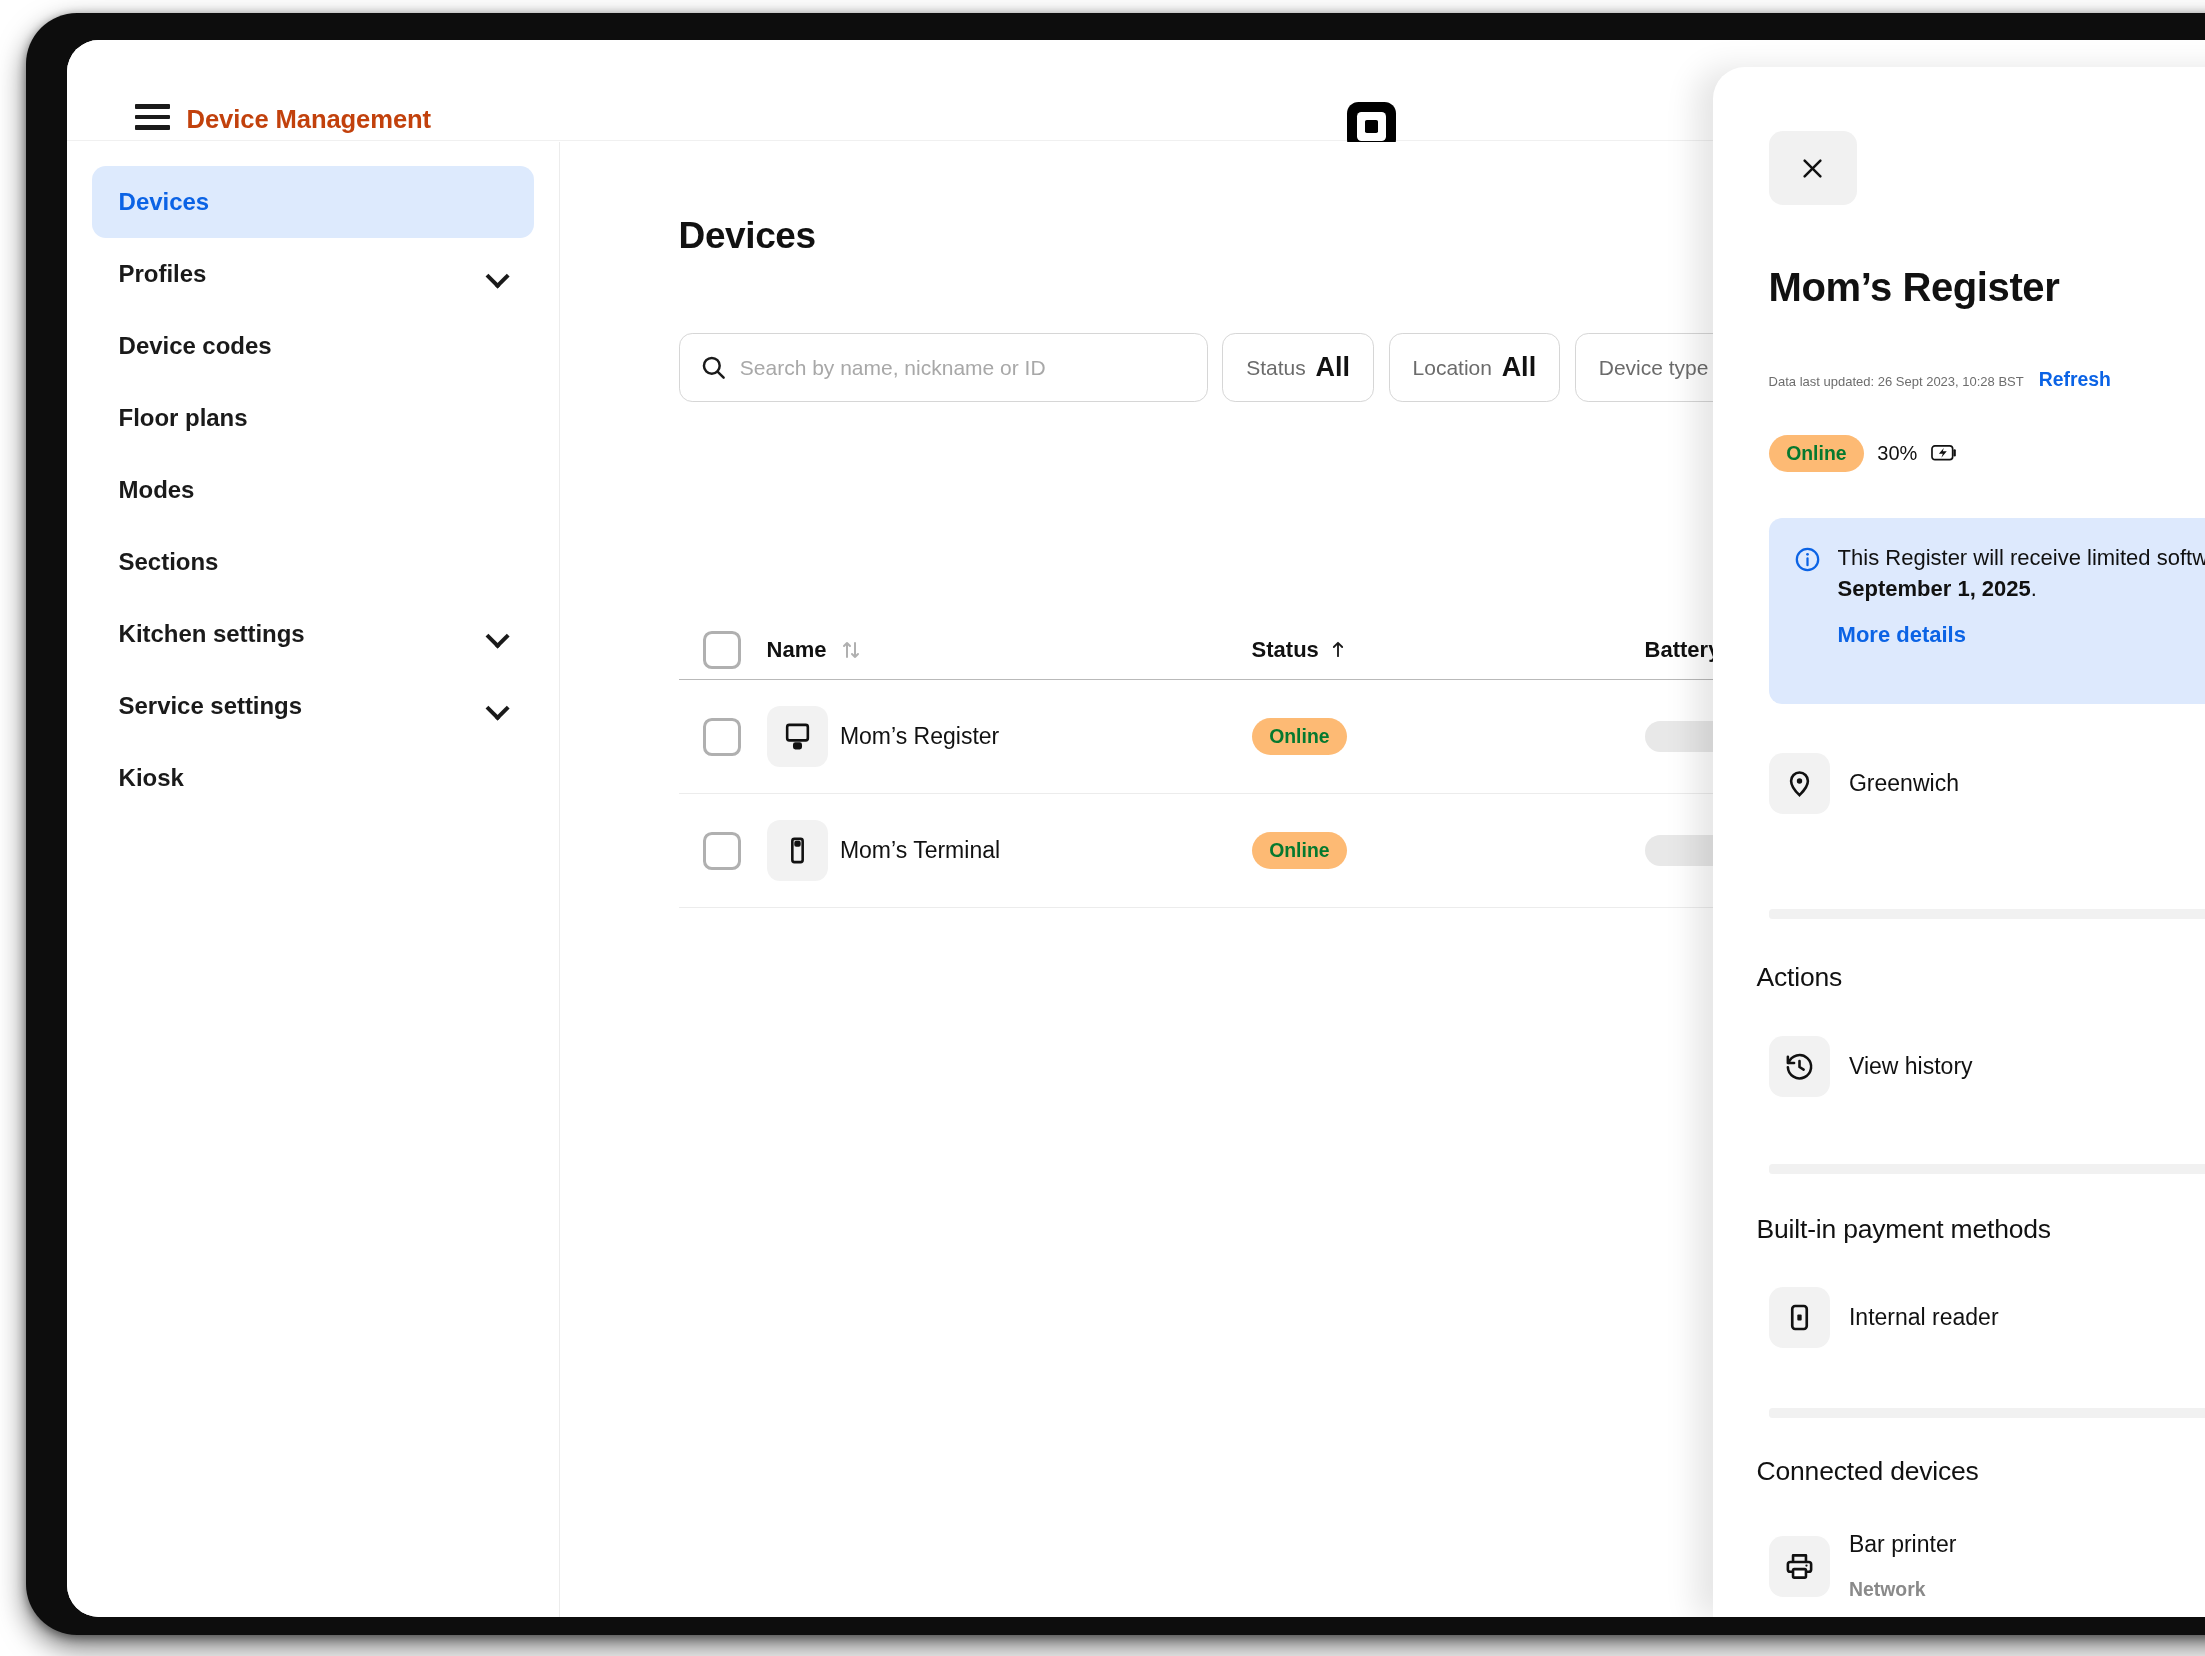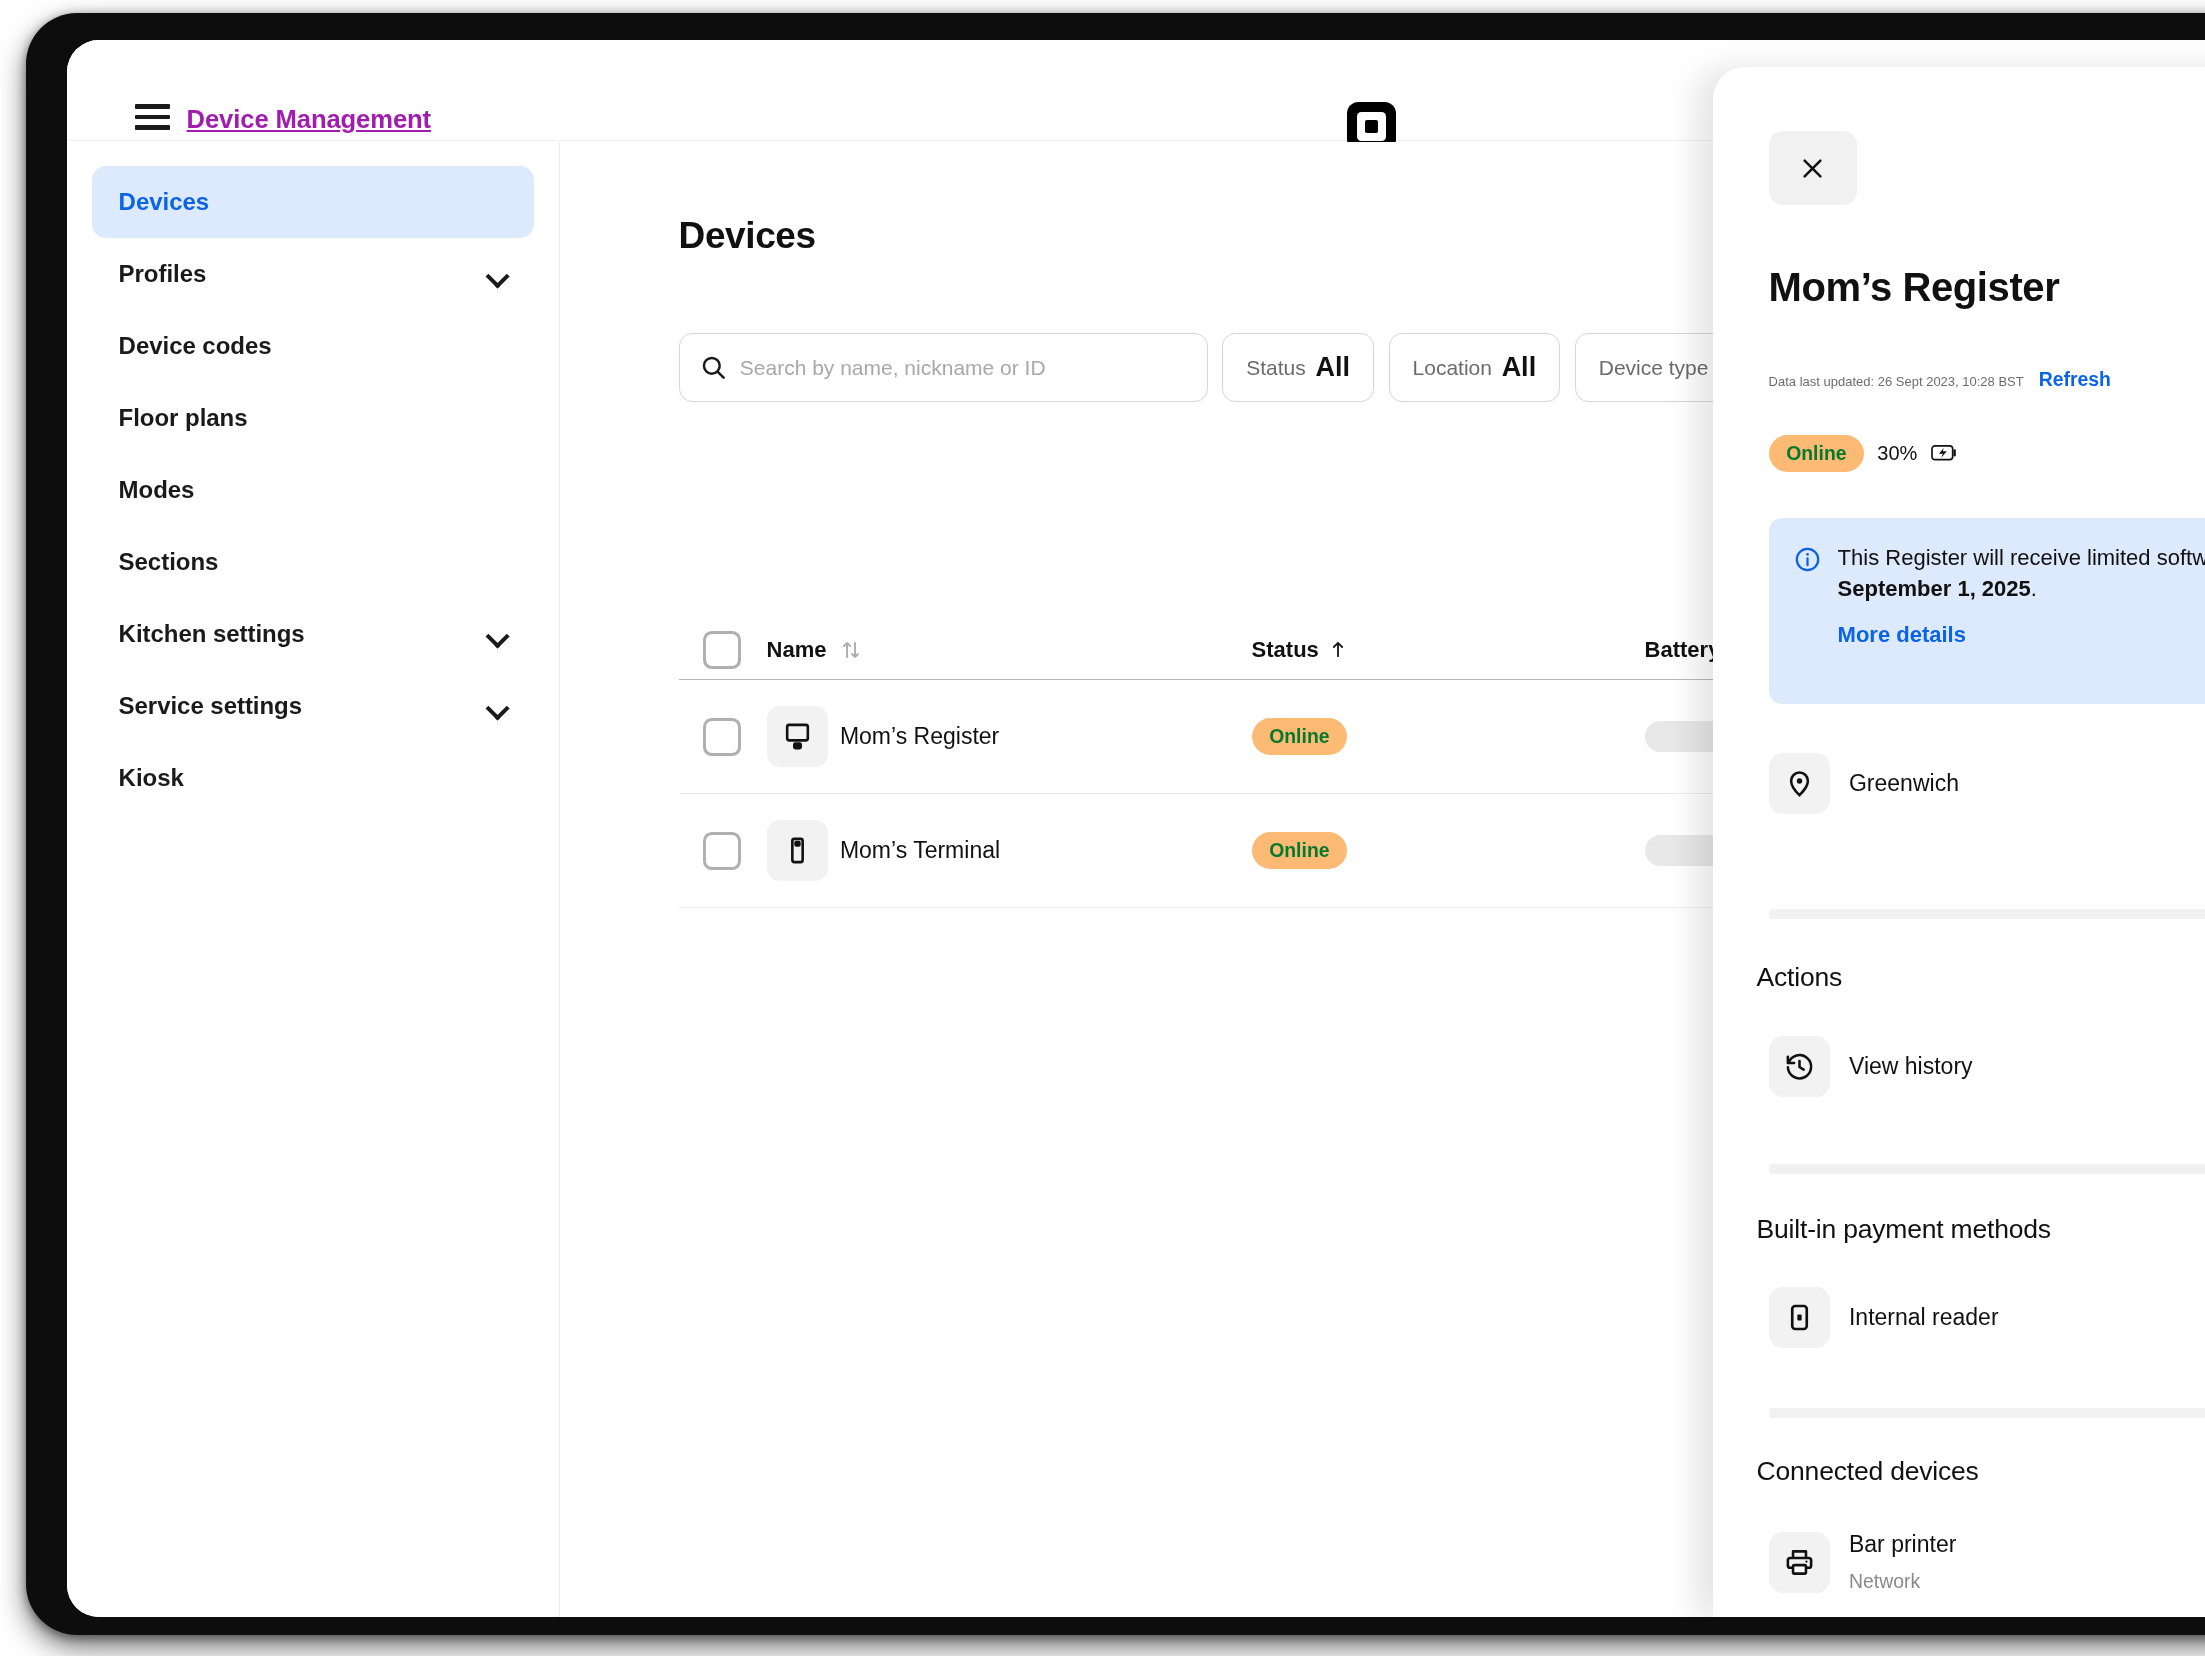--- a/index.html
+++ b/index.html
@@ -37,23 +37,22 @@
   }
   #hamburger-btn {
     position: absolute; left: 68px; top: 64px;
     width: 35px; height: 25.6px;
     display: flex; flex-direction: column; justify-content: space-between;
     cursor: pointer;
   }
   #hamburger-btn i { display: block; height: 4.9px; background: #1a1a1a; border-radius: 0.9px; }
   #topbar-title {
     position: absolute; left: 120px; top: 65px;
-    font-size: 25.6px; font-weight: 600; color: #a21caf;
+    font-size: 25.6px; font-weight: 600; color: #c2410c;
     letter-spacing: -0.1px;
-    text-decoration: underline;
   }
   #square-logo {
     position: absolute; left: 1280px; top: 62px;
     width: 49px; height: 49px;
     background: #000; border-radius: 11.5px;
     display: flex; align-items: center; justify-content: center;
   }
   #square-logo .ring {
     width: 29px; height: 29px; background: #fff; border-radius: 4.4px;
     display: flex; align-items: center; justify-content: center;
@@ -209,21 +208,21 @@
 
   .row-item {
     position: absolute; left: 56px; width: 737px;
     display: flex; align-items: center; gap: 19.4px; cursor: pointer;
   }
   .sq-icon {
     width: 61px; height: 61px; background: #f2f2f2; border-radius: 14px;
     display: flex; align-items: center; justify-content: center; flex: none;
   }
   .row-title { font-size: 23px; color: #111; }
-  .row-sub { font-size: 19.4px; color: #8a8a8a; margin-top: 12px; }
+  .row-sub { font-size: 19.4px; color: #8a8a8a; margin-top: 20px; font-weight: bold; }
   .divider { position: absolute; left: 56px; width: 737px; height: 9.7px; background: #f1f1f1; border-radius: 3.5px; }
   .sec-head { position: absolute; left: 44px; font-size: 26.5px; font-weight: 400; color: #111; letter-spacing: -0.2px; }
   .spacer { flex: 1; }
 </style>
 </head>
 <body>
 
 <div id="device-frame">
   <div id="device-screen">
 

